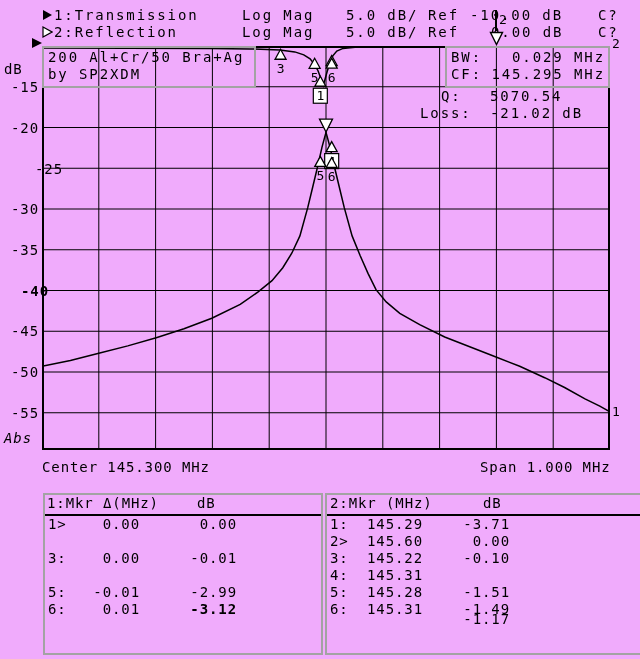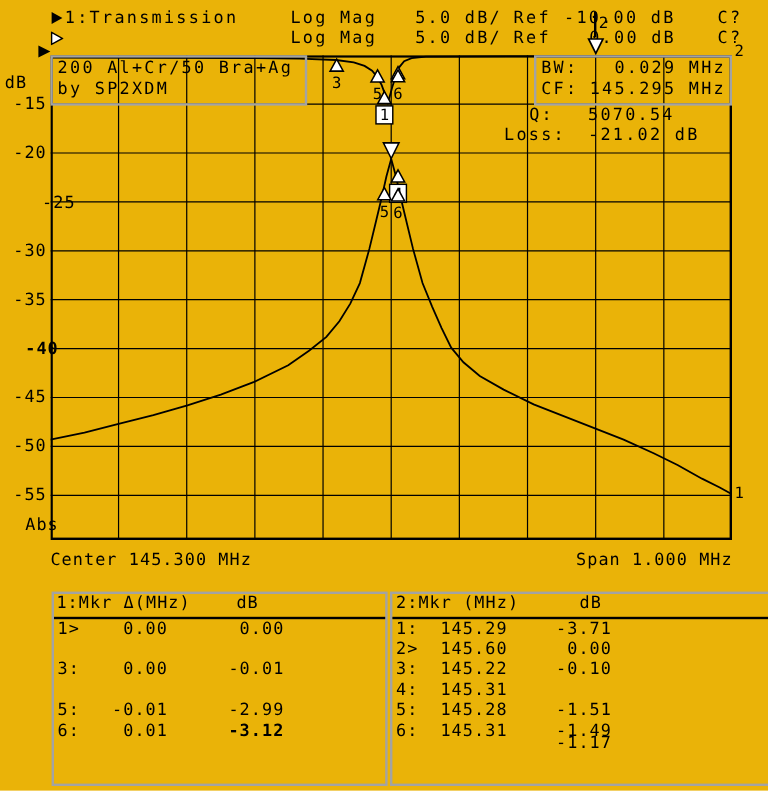--- a/index.html
+++ b/index.html
@@ -1,16 +1,16 @@
 <!DOCTYPE html>
 <html><head>
 <meta charset="utf-8">
 <style>
   html,body{margin:0;padding:0;background:#fff;}
-  .screen{position:relative;width:640px;height:659px;background:#eab308;color:#000;overflow:hidden;
+  .screen{position:relative;width:640px;height:659px;background:#f0abfc;color:#000;overflow:hidden;
           font-family:"DejaVu Sans Mono",monospace;}
   .t{position:absolute;white-space:pre;font:14px "DejaVu Sans Mono",monospace;line-height:14px;}
   .ls19{letter-spacing:1.9px;}
   .ls09{letter-spacing:0.9px;}
   .ra{text-align:right;}
   .box{position:absolute;border:2px solid #a3a3a3;box-sizing:border-box;background:transparent;}
   .hline{position:absolute;background:#000;height:2px;}
   .vline{position:absolute;background:#000;width:1px;}
   .small{font:13px "DejaVu Sans Mono",monospace;}
   svg text{font-family:"DejaVu Sans Mono",monospace;}
@@ -26,20 +26,21 @@
   <span class="t ls19" style="left:54px;top:8px;">1:Transmission</span>
   <span class="t ls19" style="left:242px;top:8px;">Log Mag</span>
   <span class="t ls19" style="left:346px;top:8px;">5.0 dB/</span>
   <span class="t ls19" style="left:428px;top:8px;">Ref</span>
   <span class="t ls19" style="left:470px;top:8px;">-10.00 dB</span>
   <span class="t ls19" style="left:598px;top:8px;">C?</span>
 
   <span class="t" style="left:42px;top:26px;"><svg width="11" height="12">
         <path d="M1,1 L10,6 L1,11 Z" fill="#fff" stroke="#000" stroke-width="1.2"></path>
       </svg></span>
+  <span class="t ls19" style="left:54px;top:25px;">2:Reflection</span>
   <span class="t ls19" style="left:242px;top:25px;">Log Mag</span>
   <span class="t ls19" style="left:346px;top:25px;">5.0 dB/</span>
   <span class="t ls19" style="left:428px;top:25px;">Ref</span>
   <span class="t ls19" style="left:491px;top:25px;">0.00 dB</span>
   <span class="t ls19" style="left:598px;top:25px;">C?</span>
 
   <div class="vline" style="left:495px;top:10px;height:21px;width:2px;"></div>
   <span class="t small" style="left:499px;top:12px;">2</span>
   <span class="t" style="left:489px;top:31px;"><svg width="15" height="15">
         <path d="M1.5,1.5 L13.5,1.5 L7.5,13.5 Z" fill="#fff" stroke="#000" stroke-width="1.4"></path>
@@ -52,21 +53,21 @@
   <span class="t ls09" style="left:4px;top:62px;">dB</span>
   <span class="t ls09 ra" style="left:0;width:39px;top:80px;">-15</span>
   <span class="t ls09 ra" style="left:0;width:39px;top:121px;">-20</span>
   <span class="t ls09 ra" style="left:0;width:39px;top:162px;padding-left:24px;">-25</span>
   <span class="t ls09 ra" style="left:0;width:39px;top:202px;">-30</span>
   <span class="t ls09 ra" style="left:0;width:39px;top:243px;">-35</span>
   <span class="t ls09 ra" style="left:10px;width:39px;top:284px;font-weight:bold;">-40</span>
   <span class="t ls09 ra" style="left:0;width:39px;top:324px;">-45</span>
   <span class="t ls09 ra" style="left:0;width:39px;top:365px;">-50</span>
   <span class="t ls09 ra" style="left:0;width:39px;top:406px;">-55</span>
-  <span class="t ls09" style="left:21px;top:431px;">Abs</span>
+  <span class="t ls09" style="left:4px;top:431px;font-style:italic;">Abs</span>
 
   <svg width="568" height="404" style="position:absolute;left:42px;top:46px;">
       <line x1="56.8" y1="0" x2="56.8" y2="404" stroke="#000" stroke-width="1"></line>
       <line x1="113.6" y1="0" x2="113.6" y2="404" stroke="#000" stroke-width="1"></line>
       <line x1="170.39999999999998" y1="0" x2="170.39999999999998" y2="404" stroke="#000" stroke-width="1"></line>
       <line x1="227.2" y1="0" x2="227.2" y2="404" stroke="#000" stroke-width="1"></line>
       <line x1="284" y1="0" x2="284" y2="404" stroke="#000" stroke-width="1"></line>
       <line x1="340.79999999999995" y1="0" x2="340.79999999999995" y2="404" stroke="#000" stroke-width="1"></line>
       <line x1="397.59999999999997" y1="0" x2="397.59999999999997" y2="404" stroke="#000" stroke-width="1"></line>
       <line x1="454.4" y1="0" x2="454.4" y2="404" stroke="#000" stroke-width="1"></line>

